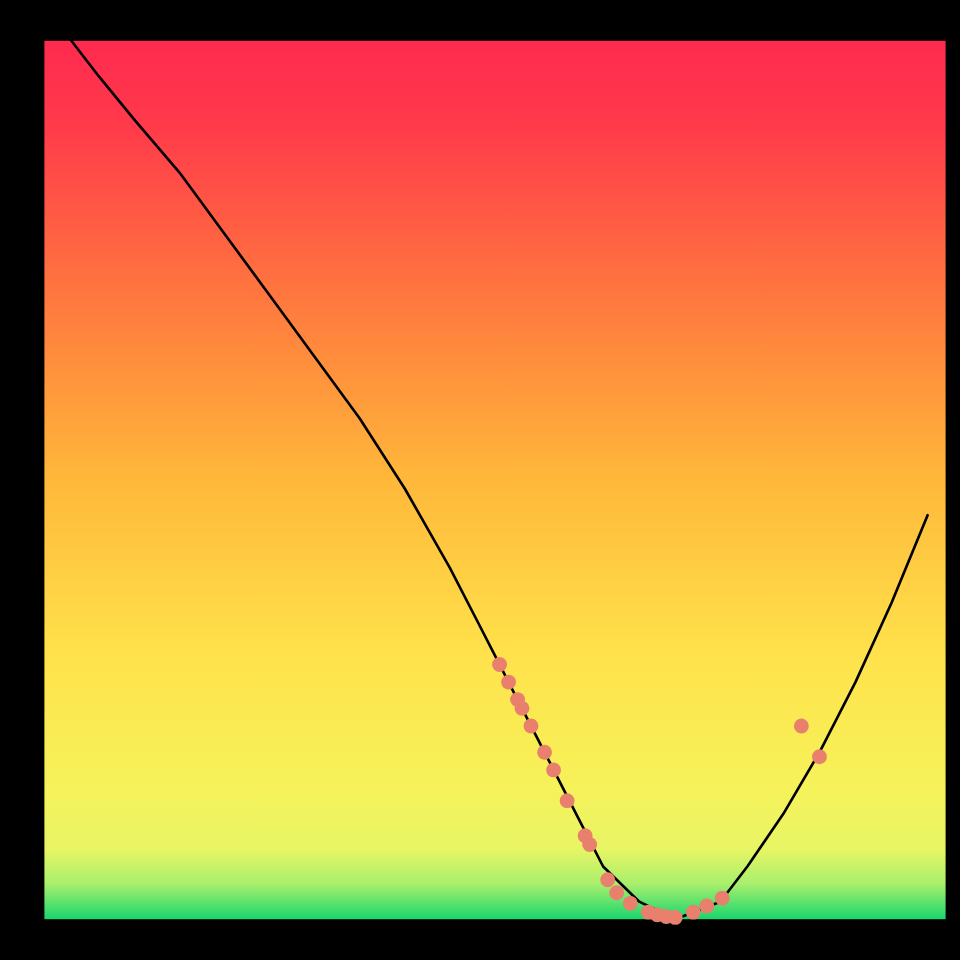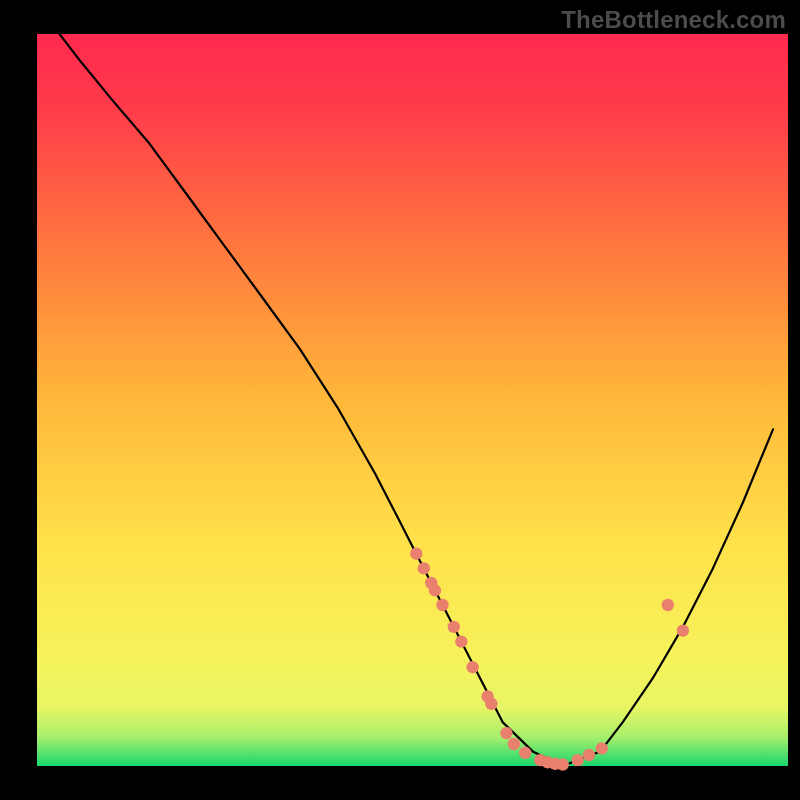--- a/index.html
+++ b/index.html
@@ -31,21 +31,20 @@
     position: absolute;
     top: 0;
     left: 0;
   }
 </style>
 </head>
 <body>
 
 <div class="wrap">
 
-  <div class="watermark">TheBottleneck.com</div>
 
   <svg class="plot" width="800" height="800" viewBox="0 0 800 800">
     <defs>
       <linearGradient id="bg" x1="0" y1="0" x2="0" y2="1">
         <stop offset="0%" stop-color="#ff2a4f"></stop>
         <stop offset="10%" stop-color="#ff3b4a"></stop>
         <stop offset="30%" stop-color="#ff7a3e"></stop>
         <stop offset="50%" stop-color="#ffb83a"></stop>
         <stop offset="70%" stop-color="#ffe24b"></stop>
         <stop offset="85%" stop-color="#f6f25a"></stop>

